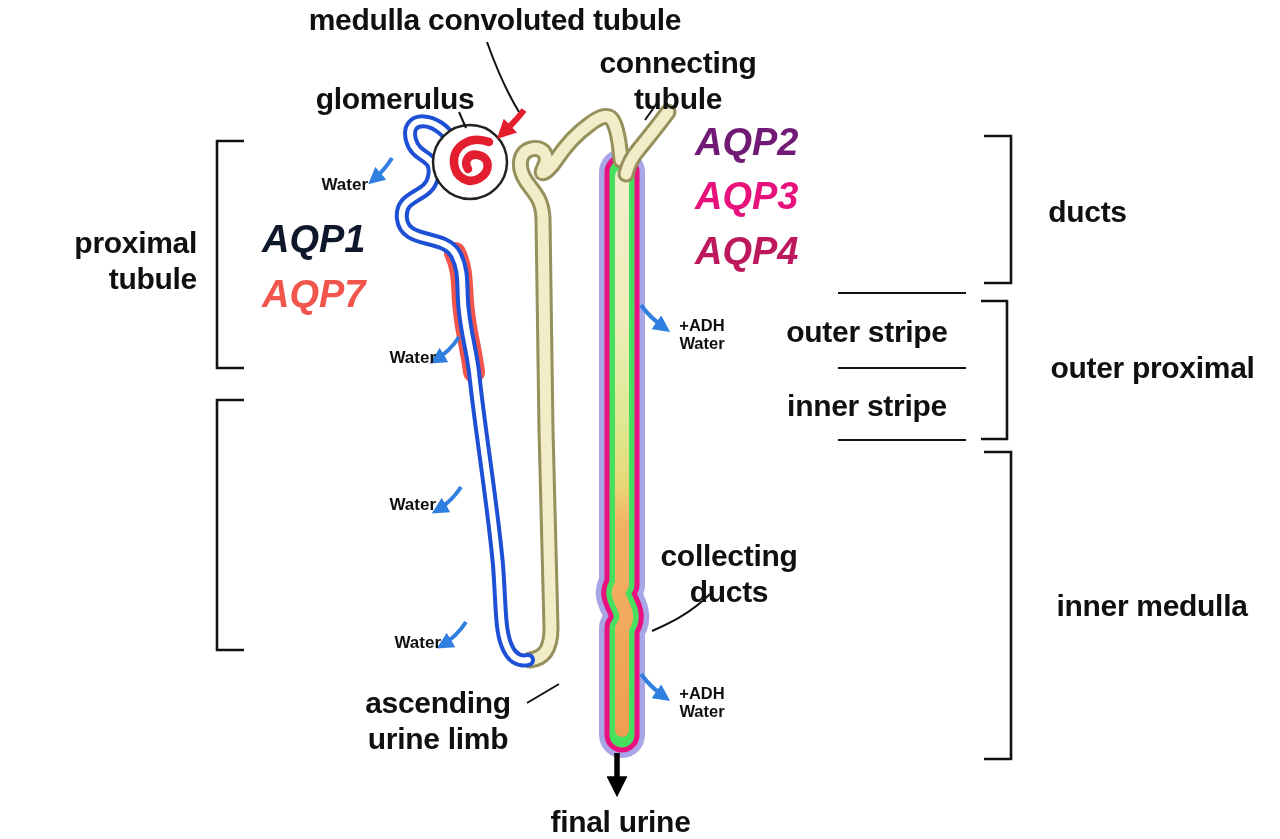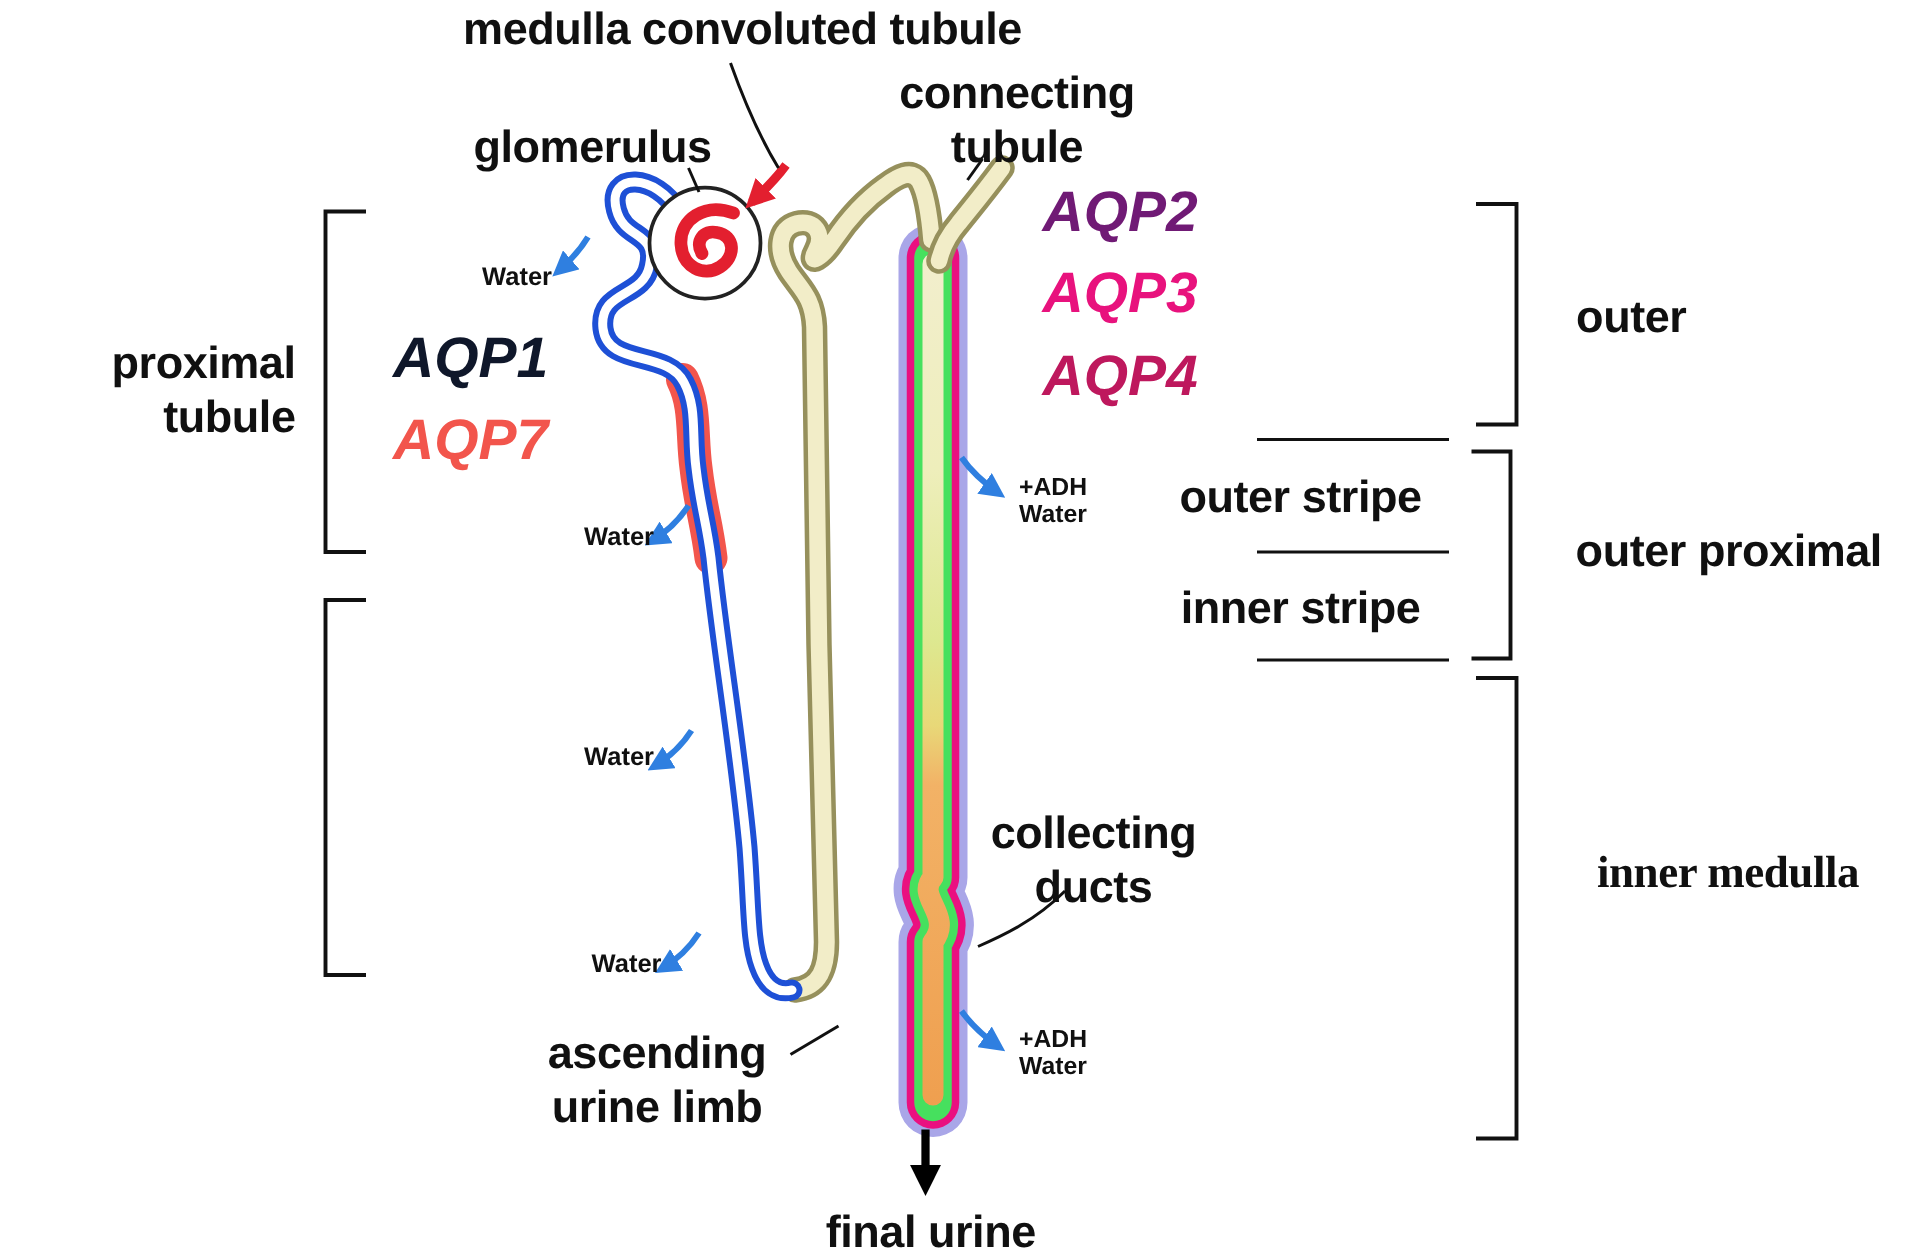--- a/index.html
+++ b/index.html
@@ -107,29 +107,29 @@
 
   <div class="lbl big center" style="left:285px; top:81px; width:220px;">glomerulus</div>
 
   <div class="lbl aqp" style="left: 262px; top: 219px; color: #0f172a;">AQP1</div>
   <div class="lbl aqp" style="left: 262px; top: 274px; color: rgb(242, 85, 76);">AQP7</div>
 
   <div class="lbl aqp" style="left: 695px; top: 122px; color: #701a75;">AQP2</div>
   <div class="lbl aqp" style="left: 695px; top: 176px; color: rgb(232, 18, 125);">AQP3</div>
   <div class="lbl aqp" style="left: 695px; top: 231px; color: #be185d;">AQP4</div>
 
-  <div class="lbl big center" style="left:1025px; top:194px; width:125px;">outer</div>
+  <div class="lbl big center" style="left:1025px; top:194px; width:125px;">ducts</div>
 
   <div class="lbl big right" style="left:35px; top:225px; width:162px;">proximal tubule</div>
 
   <div class="lbl big center" style="left:766px; top:314px; width:202px;">outer stripe</div>
   <div class="lbl big center" style="left:766px; top:388px; width:202px;">inner stripe</div>
 
   <div class="lbl big center" style="left:1030px; top:350px; width:245px;">outer proximal</div>
-  <div class="lbl big center" style="left:1032px; top:564px; width:240px;font-family:Liberation Serif, serif;">inner medulla</div>
+  <div class="lbl big center" style="left:1032px; top:588px; width:240px;">inner medulla</div>
 
 
   <div class="lbl big center" style="left:644px; top:519px; width:170px;margin-top:19px;">collecting ducts</div>
 
   <div class="lbl big center" style="left:342px; top:685px; width:192px;">ascending urine limb</div>
 
   <div class="lbl big center" style="left:518px; top:804px; width:205px;">final urine</div>
 
   <div class="lbl small right" style="left:248px; top:175px; width:120px;">Water</div>
   <div class="lbl small right" style="left:298px; top:348px; width:138px;">Water</div>

